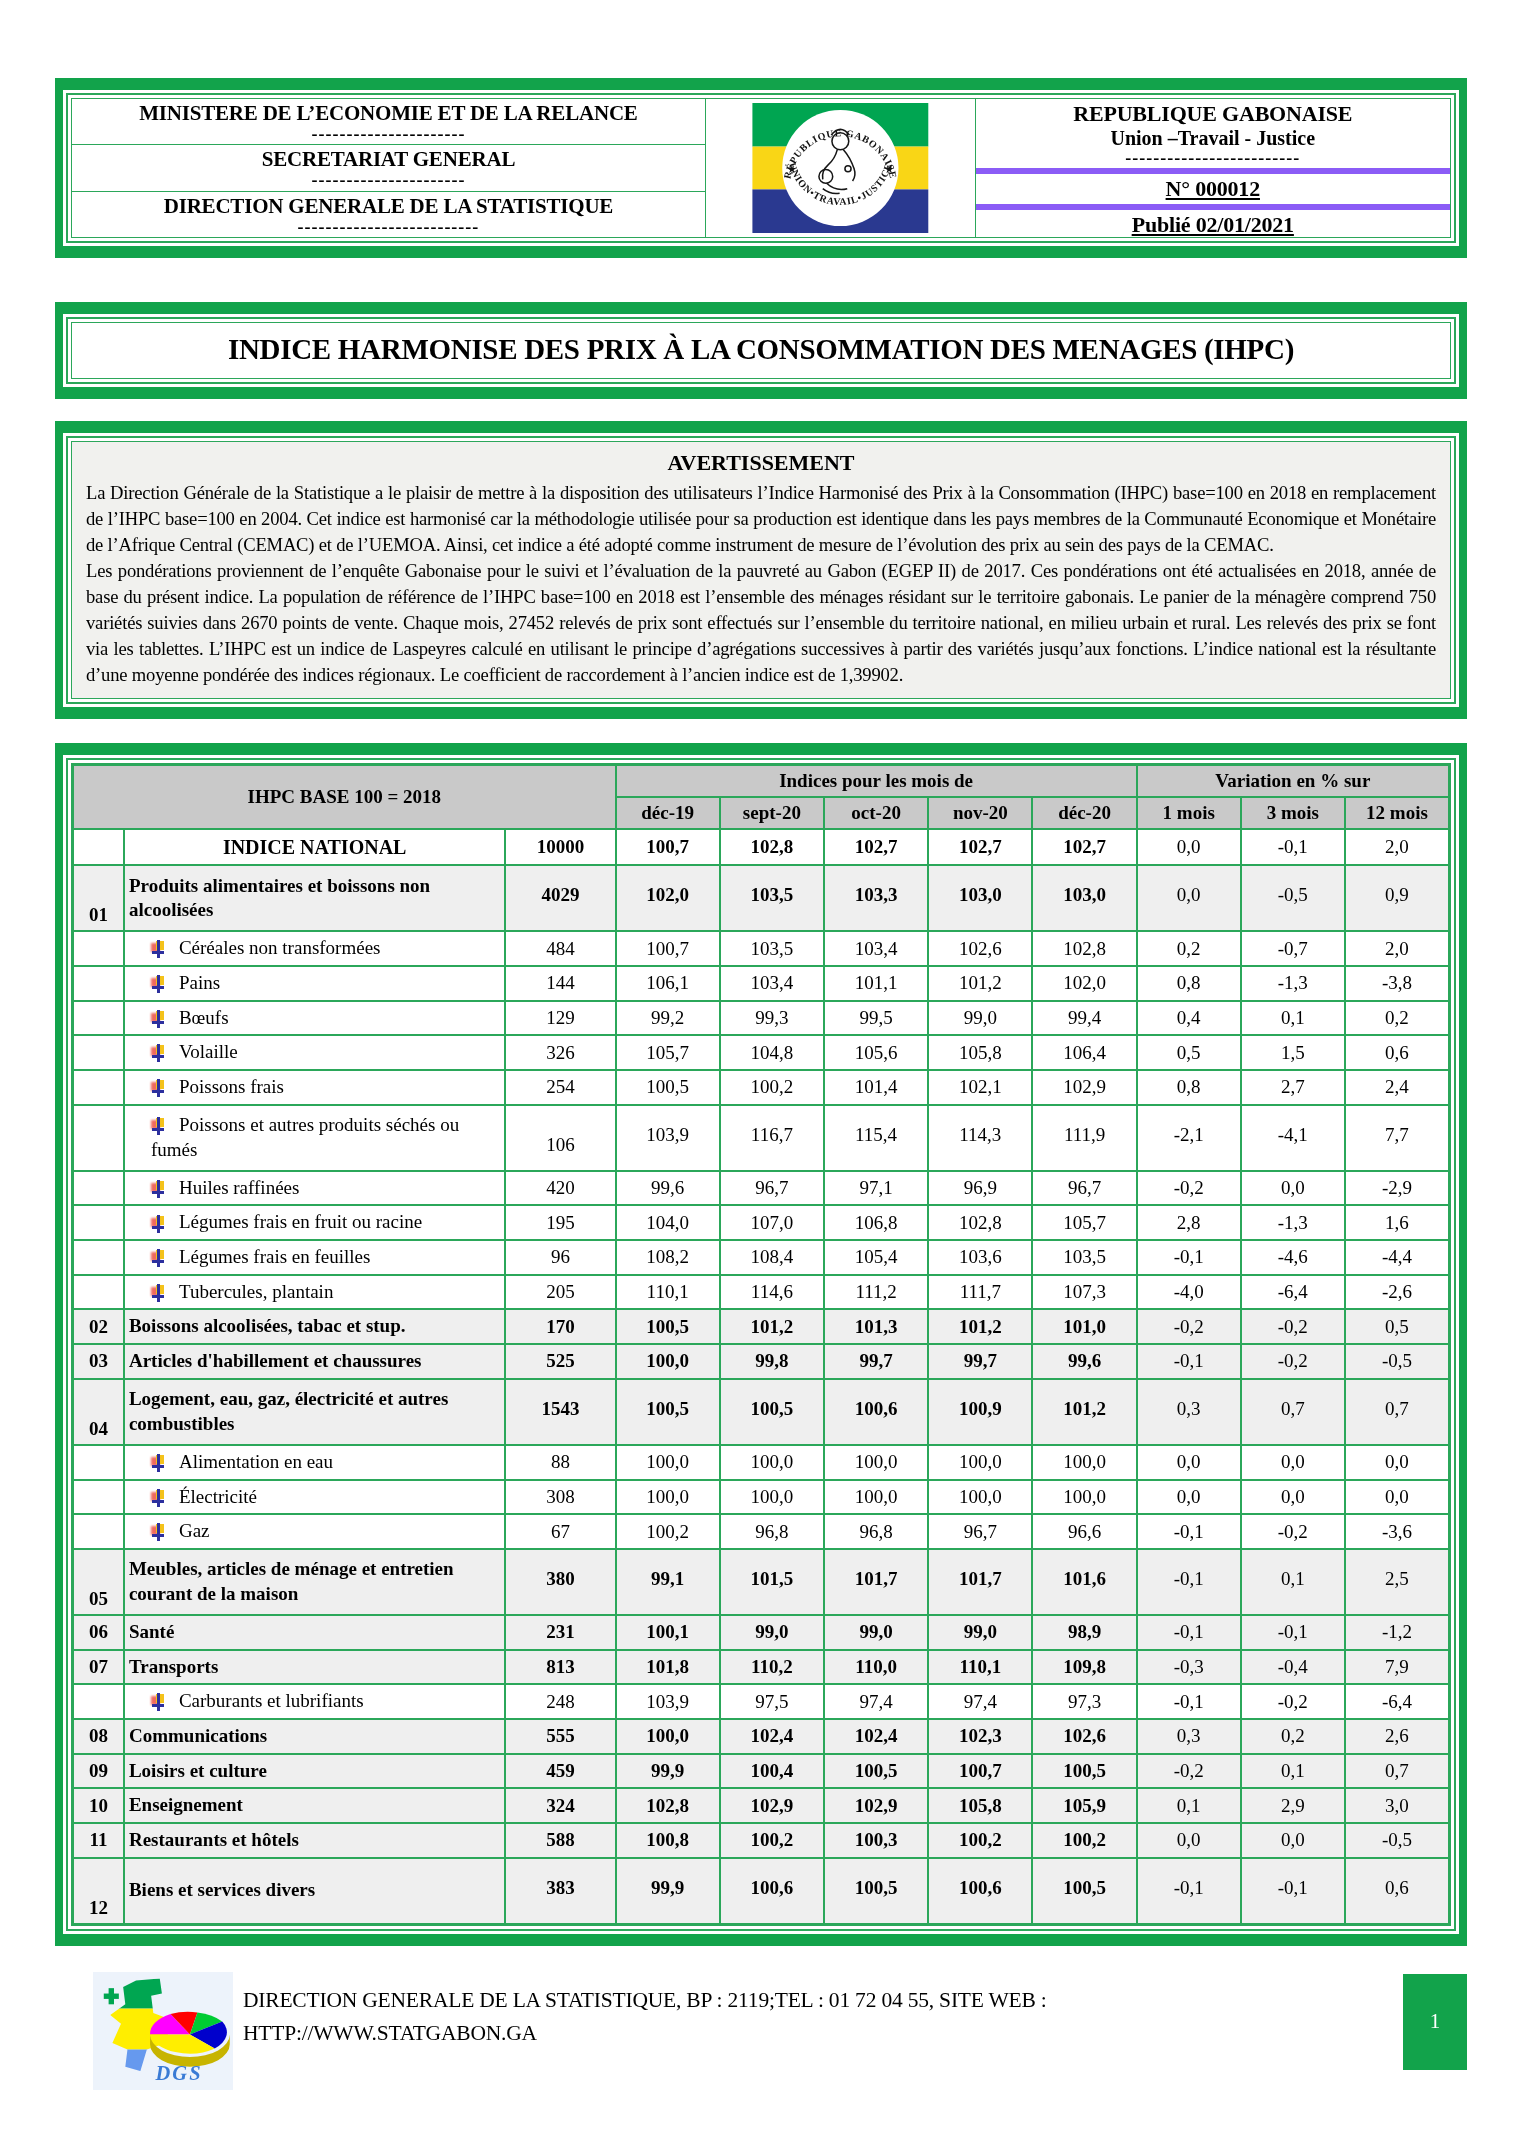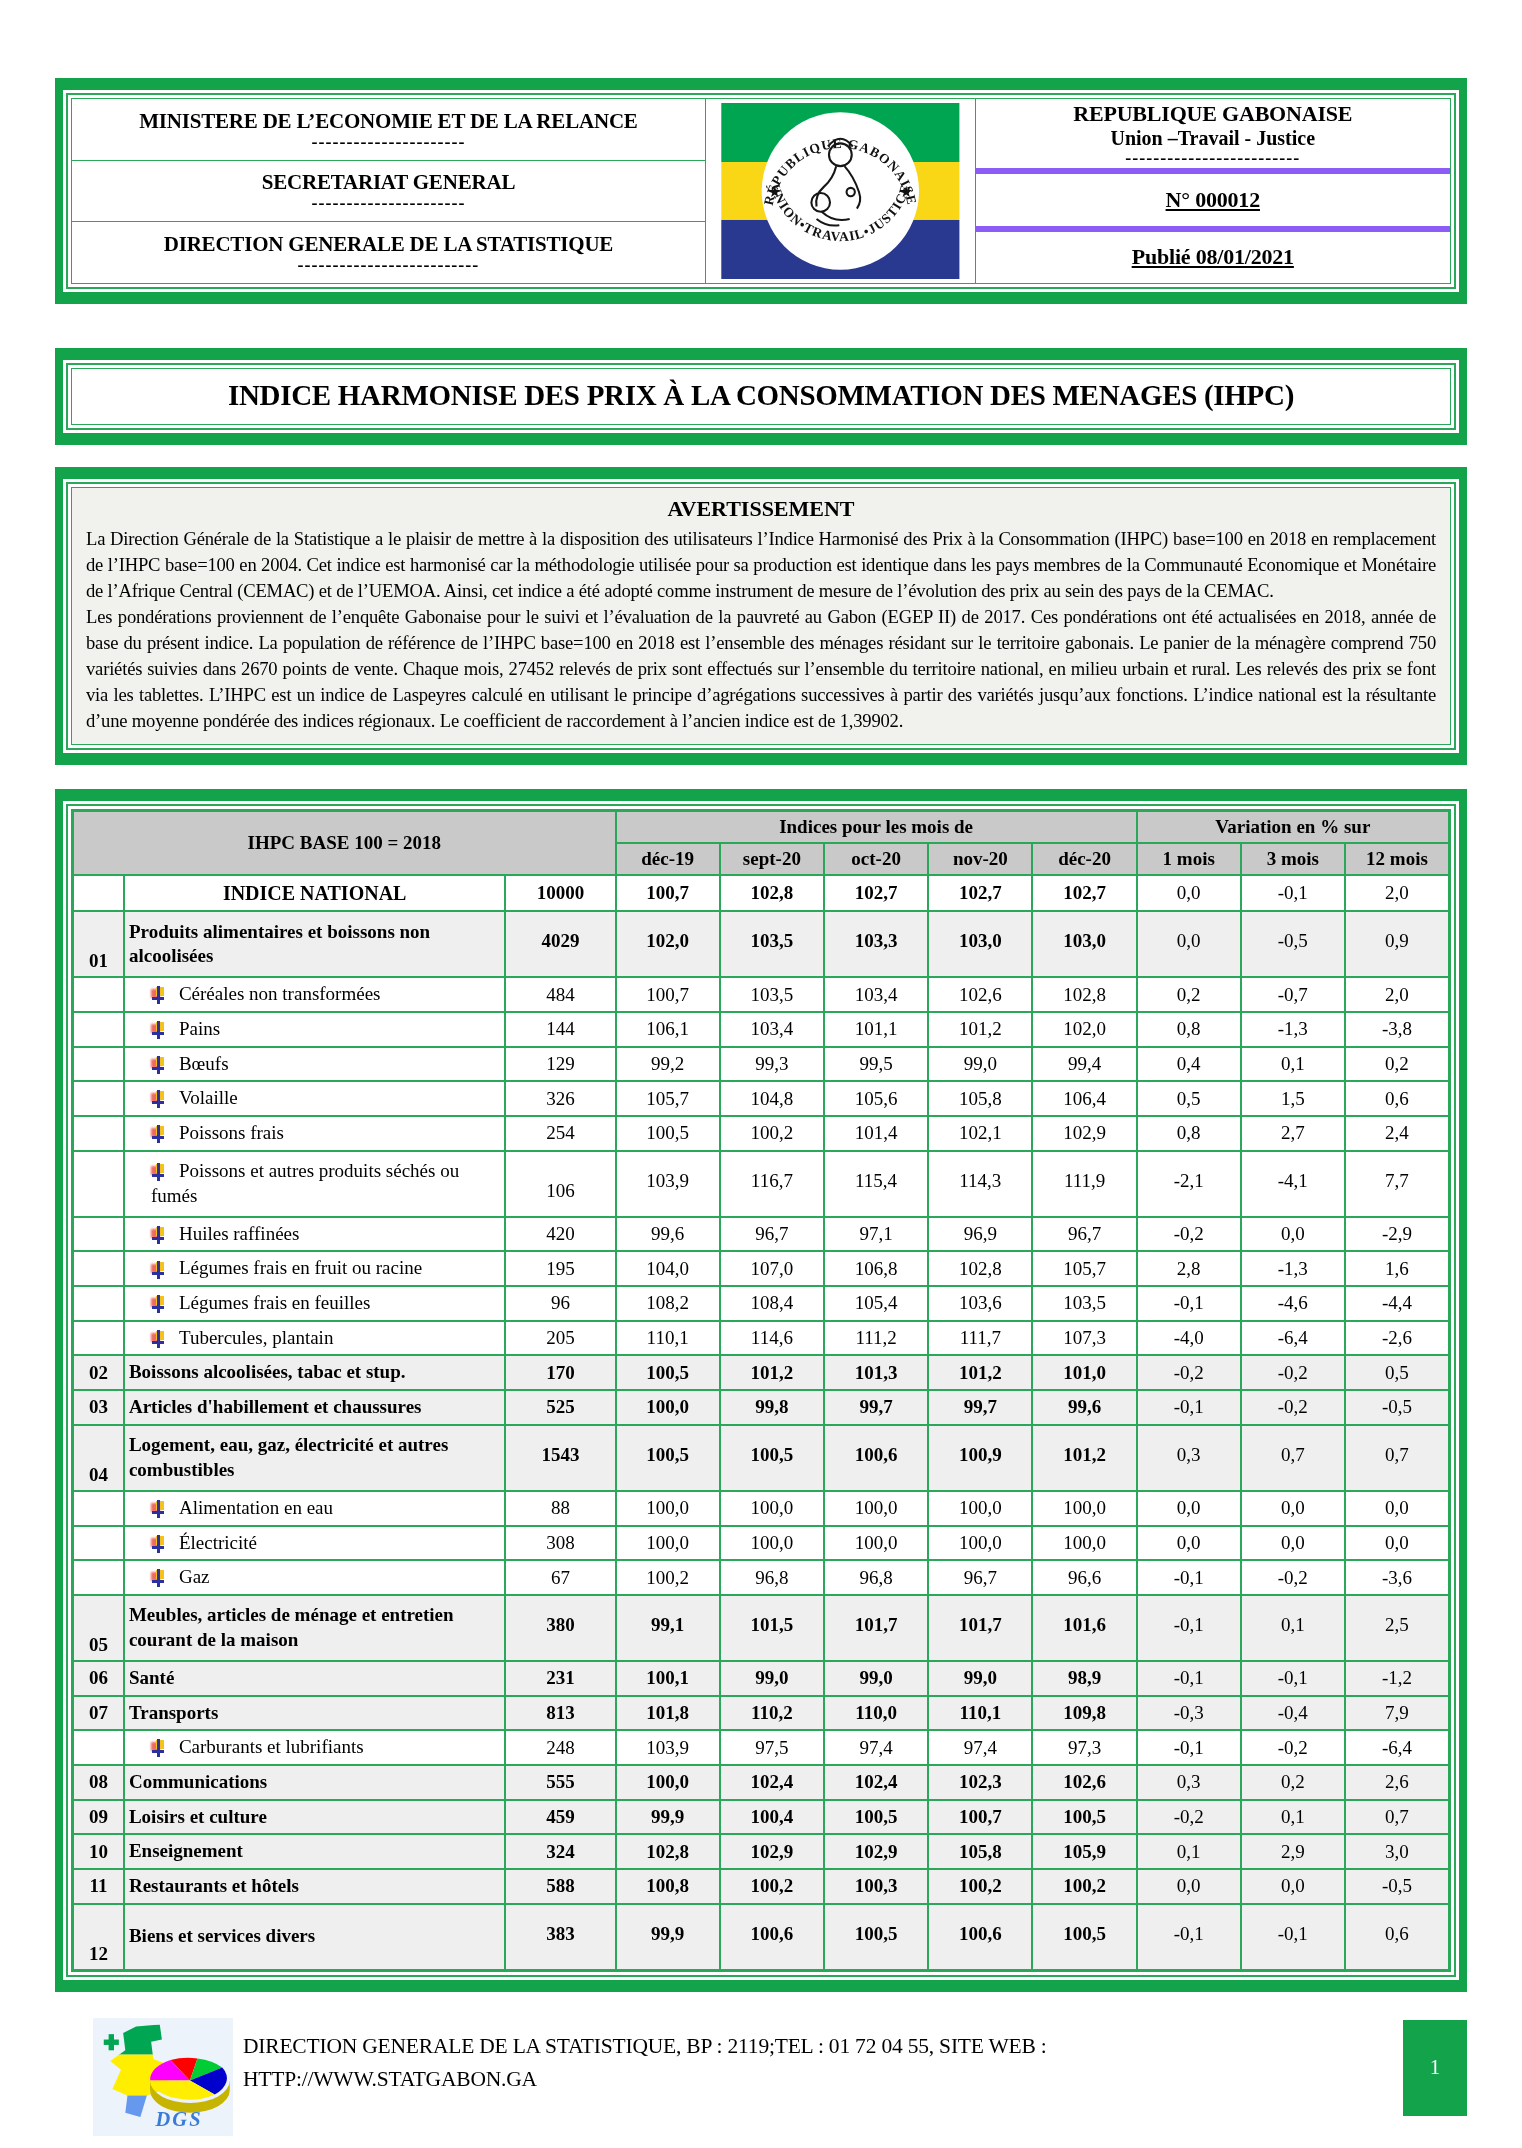--- a/index.html
+++ b/index.html
@@ -6,21 +6,21 @@
   html,body { margin:0; padding:0; background:#fff; }
   body { font-family:"Liberation Serif","DejaVu Serif",serif; color:#000; }
   .page { width:1522px; height:2148px; margin:0 auto; padding:78px 55px 0 55px; position:relative; background:#fff; }
 
   
   .band-box { border:8px solid #12a34b; border-top-width:12px; border-bottom-width:12px; padding:3px; background:#fff; }
   .bb-inner { border:2px solid #2ba75a; padding:3px; height:100%; }
   .bb-inner2 { border:1px solid #2ba75a; height:100%; }
 
   
-  .header-box { height:226px; }
+  .header-box { height:180px; }
   .header-grid { display:flex; height:100%; align-items:stretch; }
   .hdr-left { width:46%; display:flex; flex-direction:column; border-right:1px solid #2ba75a; }
   .hdr-cell { flex:1; display:flex; flex-direction:column; align-items:center; justify-content:center; padding:2px 8px; }
   .hdr-left .hdr-cell + .hdr-cell { border-top:1px solid #2ba75a; }
   .hdr-title { font-weight:bold; font-size:21px; letter-spacing:-0.2px; text-align:center; }
   .hdr-dashes { font-weight:bold; font-size:18px; letter-spacing:1px; line-height:0.9; }
   .hdr-emblem { width:19.5%; display:flex; align-items:center; justify-content:center; padding:4px; }
   .hdr-emblem svg { width:100%; height:100%; }
   .hdr-right { width:34.5%; display:flex; flex-direction:column; border-left:1px solid #2ba75a; }
   .hdr-right .hdr-cell + .hdr-cell { border-top:6px solid #8b5cf6;text-decoration:underline; }
@@ -129,21 +129,21 @@
         <div class="hdr-right">
           <div class="hdr-cell">
             <div class="hdr-title big">REPUBLIQUE GABONAISE</div>
             <div class="motto">Union –Travail - Justice</div>
             <div class="hdr-dashes">-------------------------</div>
           </div>
           <div class="hdr-cell">
             <div class="hdr-title big">N° 000012</div>
           </div>
           <div class="hdr-cell">
-            <div class="hdr-title big">Publié 08/01/2021</div>
+            <div class="hdr-title big">Publié 02/01/2021</div>
           </div>
         </div>
       </div>
     </div>
       </div>
   </section>
 
   <section class="band-box title-box">
     <div class="bb-inner">
         <div class="bb-inner2 title-inner">

